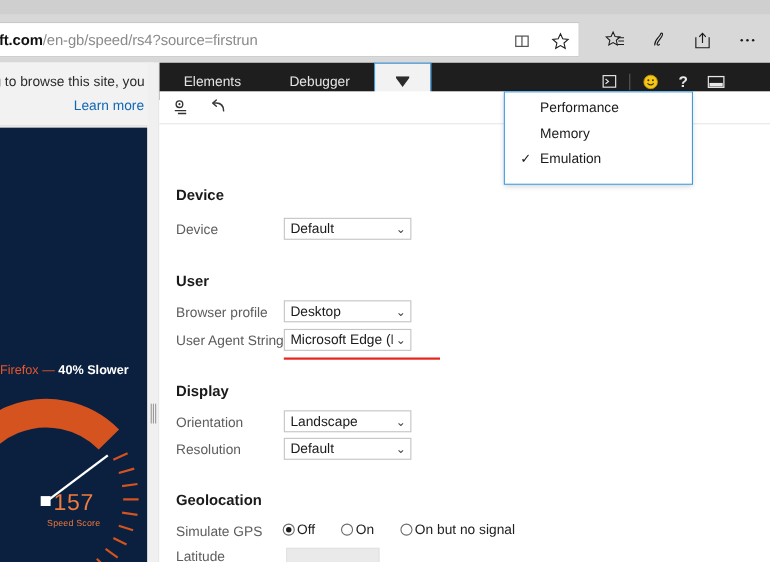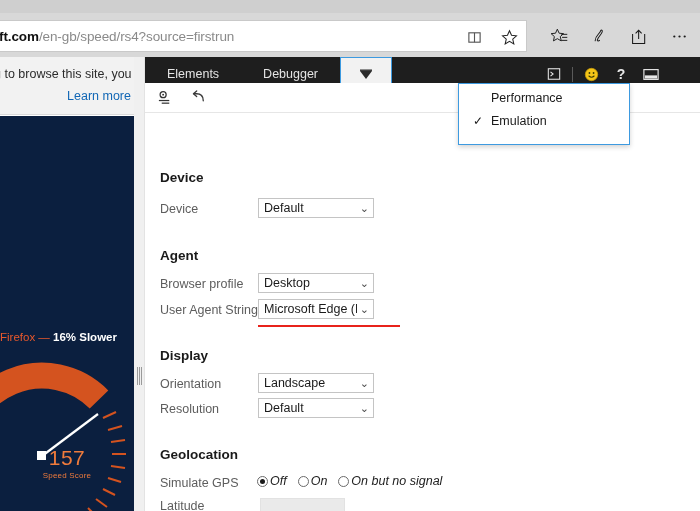--- a/index.html
+++ b/index.html
@@ -339,24 +339,23 @@
     height: 17px;
     background: #eaeaea;
     border: 1px solid #e2e2e2;
     box-sizing: border-box;
   }
   .radio-group {
     position: absolute;
     left: 112px;
     display: flex;
     align-items: center;
-    gap: 11px;
+    gap: 24px;
     font-size: 12.5px;
     color: #222;
-    font-style: italic;
   }
   .radio-item {
     display: flex;
     align-items: center;
     gap: 2px;
     white-space: nowrap;
   }
   .radio-dot {
     width: 11px; height: 11px;
     border: 1px solid #6a6a6a;
@@ -439,21 +438,21 @@
   <div class="page-pane">
 
     <div class="cookie-bar">
       <div class="cookie-text">g to browse this site, you</div>
       <a class="cookie-link">Learn more</a>
     </div>
 
     <div class="hero">
       <div class="compare-line">
         <span class="ff">Firefox —</span>
-        <span class="pct">16% Slower</span>
+        <span class="pct">40% Slower</span>
       </div>
 
       <div class="gauge-wrap">
         <svg width="200" height="200" viewBox="0 0 200 200">
           <path d="M 20 100 A 80 80 0 0 1 157 43.5" fill="none" stroke="#d4531f" stroke-width="26"></path>
           <g stroke="#d4531f" stroke-width="2">
             <line x1="161" y1="62" x2="174" y2="56"></line>
             <line x1="166" y1="74" x2="180" y2="70"></line>
             <line x1="169" y1="86" x2="183" y2="84"></line>
             <line x1="170" y1="98" x2="184" y2="98"></line>
@@ -523,20 +522,24 @@
 
       </div>
     </div>
 
     <div class="dt-menu">
       <div class="dt-menu-item">
         <span class="check"></span>
         <span>Performance</span>
       </div>
       <div class="dt-menu-item">
+        <span class="check"></span>
+        <span>Memory</span>
+      </div>
+      <div class="dt-menu-item">
         <span class="check">✓</span>
         <span>Emulation</span>
       </div>
     </div>
 
     <div class="dt-subtoolbar">
       <span class="sticon">
         <svg width="17" height="17" viewBox="0 0 18 18">
             <circle cx="6.5" cy="6" r="3.2" fill="none" stroke="#333" stroke-width="1.3"></circle>
             <circle cx="6.5" cy="6" r="1" fill="#333"></circle>
@@ -554,21 +557,21 @@
 
     <div class="emu-body">
 
       <div class="sect-title" style="top:56px;">Device</div>
       <div class="frow-label" style="top:88px;">Device</div>
       <div class="fselect" style="top:84px;">
         <span class="val">Default</span>
         <span class="chev">⌄</span>
       </div>
 
-      <div class="sect-title" style="top:134px;">Agent</div>
+      <div class="sect-title" style="top:134px;">User</div>
       <div class="frow-label" style="top:163px;">Browser profile</div>
       <div class="fselect" style="top:159px;">
         <span class="val">Desktop</span>
         <span class="chev">⌄</span>
       </div>
       <div class="frow-label" style="top:189px;">User Agent String:</div>
       <div class="fselect" style="top:185px;">
         <span class="val">Microsoft Edge (Default</span>
         <span class="chev">⌄</span>
       </div>

